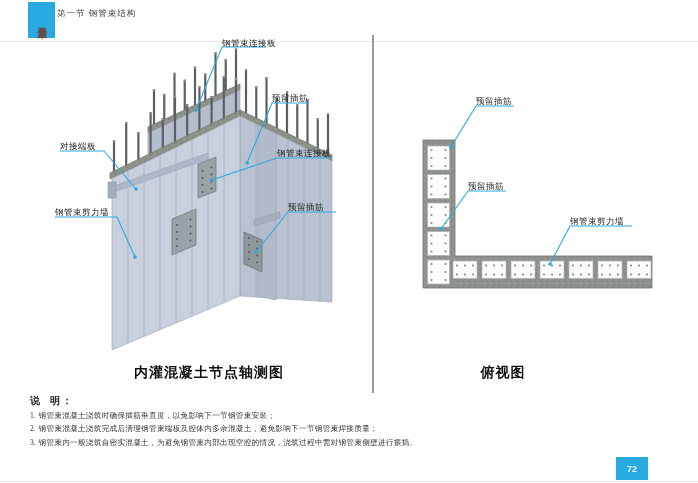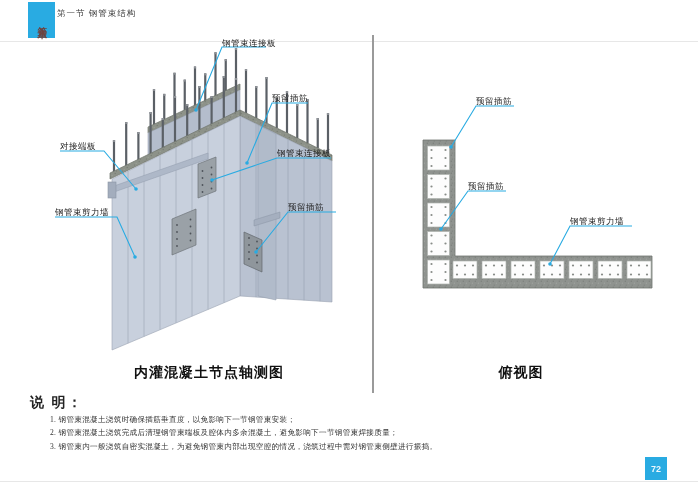--- a/index.html
+++ b/index.html
@@ -16,25 +16,25 @@
   }
   #section-label{position:absolute;left:57px;top:8px;font-size:8.5px;color:#3a3a3a;letter-spacing:1px;}
   #page-title{position:absolute;left:62px;top:19px;font-size:13.5px;font-weight:bold;color:#000;letter-spacing:1px;}
   .hairline{position:absolute;left:0;width:698px;height:1px;background:#e7e7e7;}
   #divider{position:absolute;left:372px;top:35px;width:2px;height:358px;background:#9a9a9a;}
   
   .callout{position:absolute;font-size:8.5px;color:#1a1a1a;letter-spacing:0.5px;white-space:nowrap;}
   .caption{position:absolute;font-size:14px;font-weight:bold;color:#111;letter-spacing:1px;transform:translateX(-50%);white-space:nowrap;}
   
   #notes{position:absolute;left:30px;top:394px;width:640px;}
-  #notes-heading{font-size:14px;font-weight:bold;color:#222;letter-spacing:2px;}
-  .note-item{font-size:7.6px;color:#333;margin-left:20px;margin-top:3.2px;letter-spacing:0.3px;}
+  #notes-heading{font-size:10px;font-weight:bold;color:#222;letter-spacing:2px;font-family:Liberation Mono, monospace;}
+  .note-item{font-size:7.6px;color:#333;margin-top:3.2px;letter-spacing:0.3px;}
   
   #page-number{
-    position:absolute;left:645px;top:457px;width:22px;height:23px;background:#29abe2;
+    position:absolute;left:616px;top:457px;width:32px;height:23px;background:#29abe2;
     color:#eaf7fd;font-family:"Liberation Sans",sans-serif;font-size:9px;font-weight:bold;
     display:flex;align-items:center;justify-content:center;
   }
   svg{position:absolute;}
   #fig-axon-svg{left:30px;top:40px;}
   #fig-plan-svg{left:390px;top:40px;}
 </style>
 </head>
 <body>
 
@@ -322,21 +322,21 @@
     <g fill="#29abe2">
       <circle cx="61" cy="107" r="1.8"></circle>
         <circle cx="51" cy="189" r="1.8"></circle>
         <circle cx="160" cy="224" r="1.8"></circle>
     </g>
   </svg>
 
   <div class="callout" style="left:476px;top:96px">预留插筋</div>
   <div class="callout" style="left:468px;top:181px">预留插筋</div>
   <div class="callout" style="left:570px;top:216px">钢管束剪力墙</div>
-  <div class="caption" style="left:521px;top:364px">俯视图</div>
+  <div class="caption" style="left:503px;top:364px">俯视图</div>
 
   <div id="notes">
     <div id="notes-heading">说 明：</div>
     <div class="note-item">1. 钢管束混凝土浇筑时确保插筋垂直度，以免影响下一节钢管束安装；</div>
     <div class="note-item">2. 钢管束混凝土浇筑完成后清理钢管束端板及腔体内多余混凝土，避免影响下一节钢管束焊接质量；</div>
     <div class="note-item">3. 钢管束内一般浇筑自密实混凝土，为避免钢管束内部出现空腔的情况，浇筑过程中需对钢管束侧壁进行振捣。</div>
   </div>
 
   <div id="page-number">72</div>
 </div>

